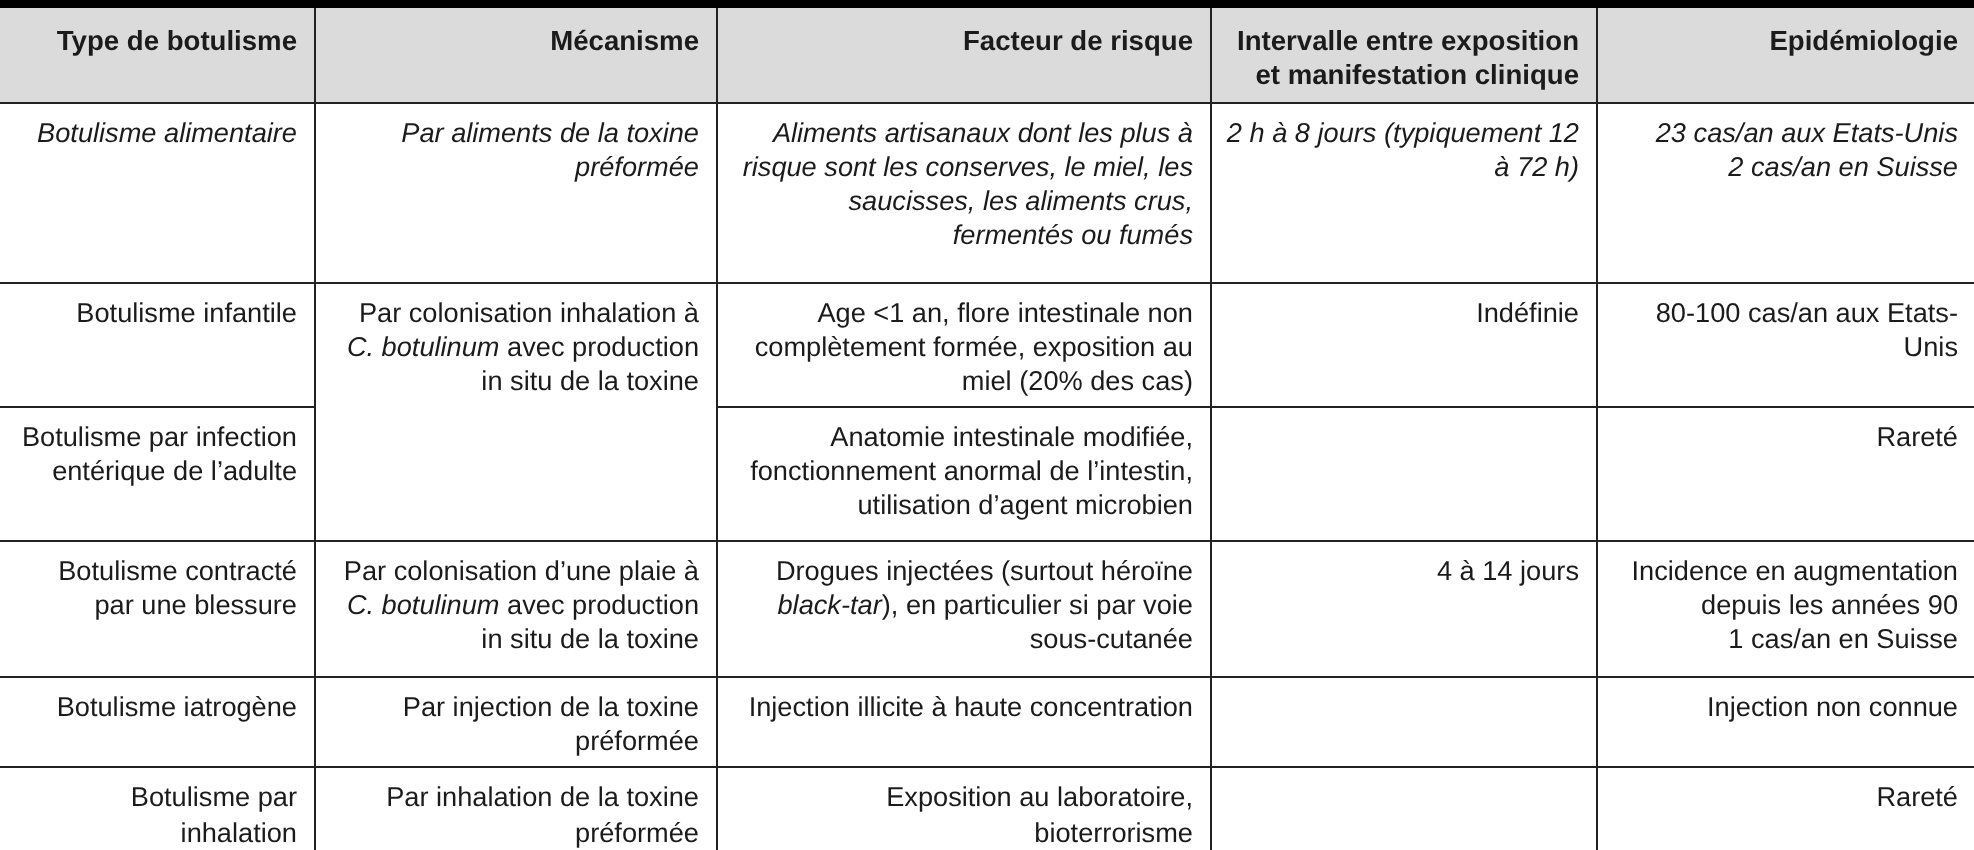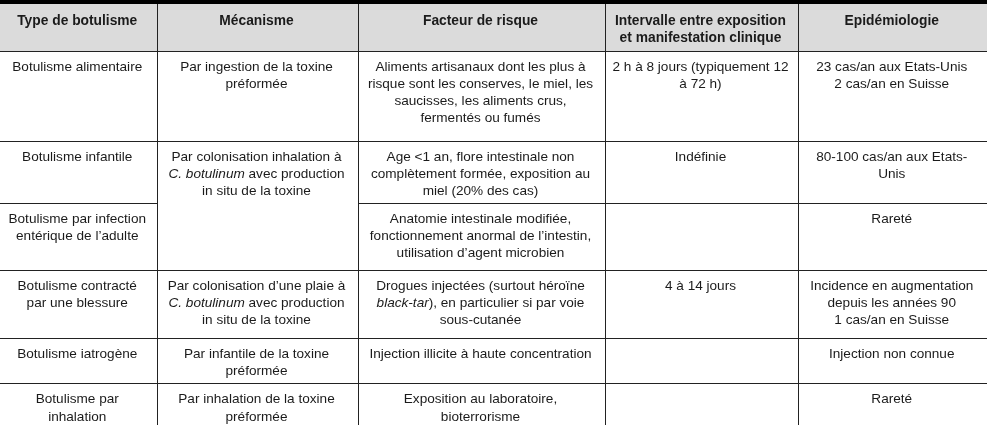--- a/index.html
+++ b/index.html
@@ -20,38 +20,38 @@
     border-bottom: 4px solid var(--border-strong, #000);
   }
   .tbl col.c1 { width: 157px; }
   .tbl col.c2 { width: 201px; }
   .tbl col.c3 { width: 247px; }
   .tbl col.c4 { width: 193px; }
   .tbl col.c5 { width: 189px; }
   .tbl th, .tbl td {
     border: 1.6px solid var(--border, #222);
     vertical-align: top;
-    text-align: center;
+    text-align: right;
     padding: 6px 8px 4px 6px;
     font-size: 13.6px;
     line-height: 1.26;
     white-space: pre-line;
     overflow: hidden;
   }
   .tbl tr > *:first-child { border-left: none; }
   .tbl tr > *:last-child  { border-right: none; }
   .tbl thead th {
     background: var(--header-bg, #dbdbdb);
     font-weight: bold;
     font-size: 13.8px;
     padding-top: 8px;
   }
   .it { font-style: italic; margin-top: 14px; }
   tr.hdr { height: 44px; }
-  tr.r1 { height: 90px; }
+  tr.r1 { height: 90px; font-style: italic; }
   tr.r2 { height: 61px; }
   tr.r3 { height: 67px; margin-left: 45px; }
   tr.r4 { height: 68px; }
   tr.r5 { height: 42px; }
   tr.r6 { height: 46px; }
 </style>
 </head>
 <body>
 
 <table class="tbl">
@@ -68,21 +68,21 @@
       <th>Mécanisme</th>
       <th>Facteur de risque</th>
       <th>Intervalle entre exposition et manifestation clinique</th>
       <th>Epidémiologie</th>
     </tr>
   </thead>
   <tbody>
 
     <tr class="r1">
       <td>Botulisme alimentaire</td>
-      <td>Par ingestion de la toxine préformée</td>
+      <td>Par aliments de la toxine préformée</td>
       <td>Aliments artisanaux dont les plus à risque sont les conserves, le miel, les saucisses, les aliments crus, fermentés ou fumés</td>
       <td>2 h à 8 jours (typiquement 12 à 72 h)</td>
       <td>23 cas/an aux Etats-Unis
 2 cas/an en Suisse</td>
     </tr>
 
     <tr class="r2">
       <td>Botulisme infantile</td>
       <td rowspan="2"><span>Par colonisation inhalation à </span><span class="it">C. botulinum</span><span> avec production in situ de la toxine</span></td>
       <td>Age &lt;1 an, flore intestinale non complètement formée, exposition au miel (20% des cas)</td>
@@ -101,21 +101,21 @@
       <td>Botulisme contracté par une blessure</td>
       <td><span>Par colonisation d’une plaie à </span><span class="it">C. botulinum</span><span> avec production in situ de la toxine</span></td>
       <td><span>Drogues injectées (surtout héroïne </span><span class="it">black-tar</span><span>), en particulier si par voie sous-cutanée</span></td>
       <td>4 à 14 jours</td>
       <td>Incidence en augmentation depuis les années 90
 1 cas/an en Suisse</td>
     </tr>
 
     <tr class="r5">
       <td>Botulisme iatrogène</td>
-      <td>Par infantile de la toxine préformée</td>
+      <td>Par injection de la toxine préformée</td>
       <td>Injection illicite à haute concentration</td>
       <td></td>
       <td>Injection non connue</td>
     </tr>
 
     <tr class="r6">
       <td>Botulisme par inhalation</td>
       <td>Par inhalation de la toxine préformée</td>
       <td>Exposition au laboratoire, bioterrorisme</td>
       <td></td>

